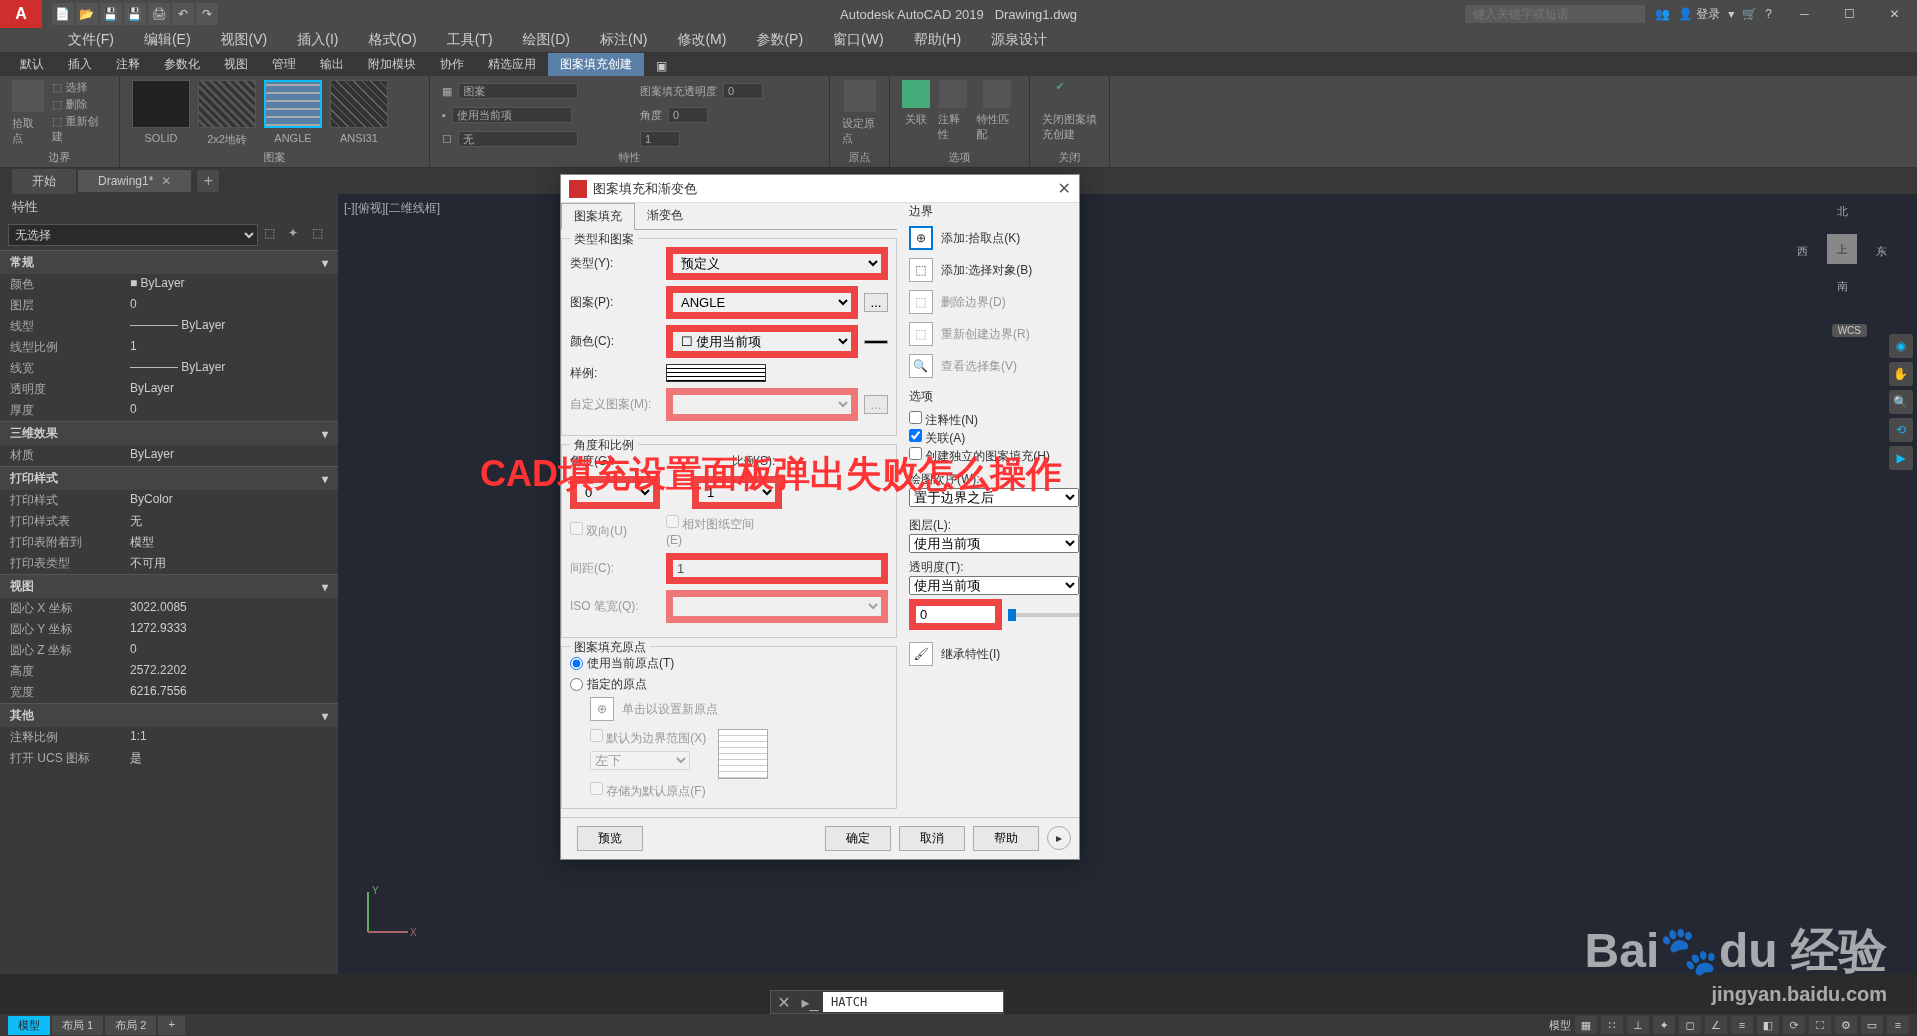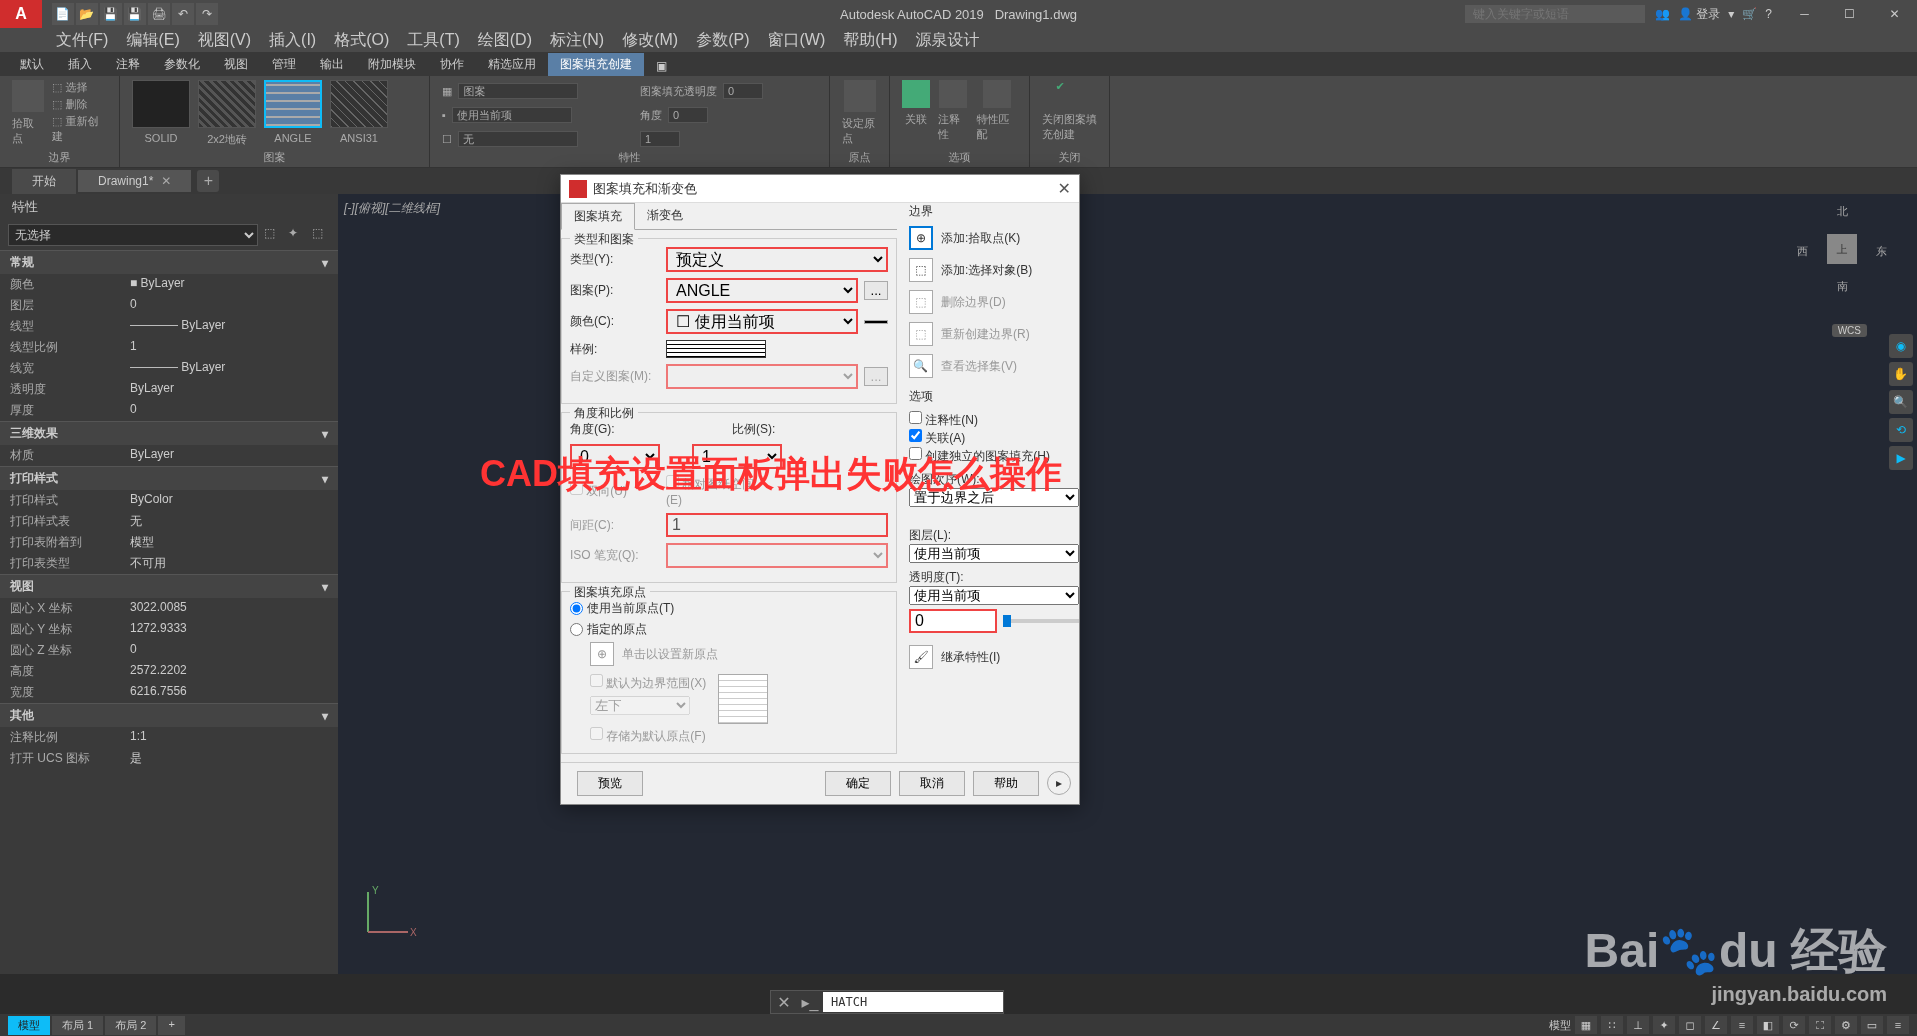--- a/index.html
+++ b/index.html
@@ -12,21 +12,21 @@
 .qat-btn { width: 22px; height: 22px; background: #555; display: flex; align-items: center; justify-content: center; color: #ccc; font-size: 12px; cursor: pointer; }
 .title-text { position: absolute; left: 50%; transform: translateX(-50%); color: #ccc; font-size: 13px; }
 .title-search { margin-left: auto; }
 .title-search input { background: #5a5a5a; border: none; color: #aaa; padding: 2px 8px; width: 180px; font-size: 12px; }
 .title-right { display: flex; gap: 8px; align-items: center; margin: 0 10px; color: #ccc; font-size: 12px; }
 .win-controls { display: flex; }
 .win-btn { width: 45px; height: 28px; display: flex; align-items: center; justify-content: center; color: #ccc; cursor: pointer; }
 
 
 .menubar { height: 24px; background: #4a4a4a; display: flex; align-items: center; padding: 0 50px; gap: 6px; }
-.menu-item { color: #ccc; font-size: 16px; padding: 2px 6px; cursor: pointer; }
+.menu-item { color: #ccc; font-size: 14px; padding: 2px 6px; cursor: pointer; margin-left: 12px; }
 
 
 .ribbon-tabs { height: 24px; background: #383838; display: flex; align-items: flex-end; padding: 0 8px; }
 .ribbon-tab { padding: 3px 12px; color: #ccc; font-size: 12px; cursor: pointer; }
 .ribbon-tab.active { background: #5a7fa6; color: white; }
 
 
 .ribbon { height: 92px; background: #4a4a4a; display: flex; border-bottom: 1px solid #333; }
 .ribbon-panel { border-right: 1px solid #333; padding: 4px 12px; display: flex; flex-direction: column; position: relative; }
 .ribbon-panel-label { position: absolute; bottom: 2px; left: 50%; transform: translateX(-50%); color: #aaa; font-size: 11px; }
@@ -55,21 +55,21 @@
 .props-selector select { flex: 1; background: #2a2a2a; border: 1px solid #555; color: #ccc; padding: 2px; font-size: 12px; }
 .props-icon-btn { width: 18px; height: 18px; color: #aaa; cursor: pointer; }
 .props-section { border-top: 1px solid #555; }
 .props-section-header { background: #444; padding: 3px 10px; display: flex; justify-content: space-between; align-items: center; cursor: pointer; font-weight: bold; }
 .props-row { display: flex; padding: 2px 10px; }
 .props-label { width: 120px; color: #aaa; }
 .props-value { flex: 1; color: #ccc; }
 
 
 .drawing-area { flex: 1; background: #232833; position: relative; }
-.viewport-label { position: absolute; top: 6px; left: 6px; color: #aaa; font-size: 12px; font-style: italic; }
+.viewport-label { position: absolute; top: 6px; left: 6px; color: #aaa; font-size: 12px; }
 .viewcube { position: absolute; top: 10px; right: 30px; width: 90px; height: 90px; }
 .viewcube-center { position: absolute; top: 30px; left: 30px; width: 30px; height: 30px; background: #888; display: flex; align-items: center; justify-content: center; font-size: 11px; color: #333; }
 .viewcube-dir { position: absolute; color: #aaa; font-size: 11px; }
 .wcs-label { position: absolute; top: 130px; right: 50px; background: #555; color: #ccc; padding: 1px 6px; font-size: 10px; border-radius: 3px; }
 .ucs-icon { position: absolute; bottom: 30px; left: 20px; color: #888; font-size: 11px; }
 .right-tools { position: absolute; right: 4px; top: 140px; display: flex; flex-direction: column; gap: 4px; }
 .right-tool { width: 24px; height: 24px; background: #4a4a4a; color: #0ebcf7; display: flex; align-items: center; justify-content: center; font-size: 12px; cursor: pointer; border-radius: 3px; }
 
 
 .dialog { position: absolute; top: 174px; left: 560px; width: 520px; background: #f0f0f0; border: 1px solid #888; box-shadow: 0 4px 20px rgba(0,0,0,0.4); font-size: 12px; color: #333; }
@@ -80,21 +80,21 @@
 .dialog-body { display: flex; gap: 12px; }
 .dialog-left { flex: 1; }
 .dialog-right { width: 170px; }
 .dialog-tabs { display: flex; border-bottom: 1px solid #aaa; margin-bottom: 8px; }
 .dialog-tab { padding: 4px 12px; cursor: pointer; }
 .dialog-tab.active { background: #f0f0f0; border: 1px solid #aaa; border-bottom: 1px solid #f0f0f0; margin-bottom: -1px; }
 .dialog-group { border: 1px solid #ccc; padding: 8px; margin-bottom: 8px; position: relative; }
 .dialog-group-title { position: absolute; top: -8px; left: 8px; background: #f0f0f0; padding: 0 4px; font-size: 12px; }
 .dialog-row { display: flex; align-items: center; margin-bottom: 6px; gap: 6px; }
 .dialog-row label { width: 90px; }
-.dialog-row select, .dialog-row input[type=text] { flex: 1; padding: 1px 4px; border: 2px solid #ef4444; font-size: 16px; }
+.dialog-row select, .dialog-row input[type=text] { flex: 1; padding: 1px 4px; border: 7px solid #ef4444; font-size: 13px; }
 .dialog-row.half select, .dialog-row.half input { width: 90px; flex: none; }
 .browse-btn { width: 24px; padding: 1px; border: 1px solid #aaa; background: #e8e8e8; cursor: pointer; }
 .swatch-preview { width: 100px; height: 18px; border: 1px solid #333; background: repeating-linear-gradient(0deg, #000 0 1px, #fff 1px 4px); }
 .dialog-radio { display: flex; align-items: center; gap: 4px; margin-bottom: 4px; }
 .sub-indent { margin-left: 20px; }
 .boundary-btn { display: flex; align-items: center; gap: 8px; margin-bottom: 8px; cursor: pointer; }
 .boundary-icon { width: 24px; height: 24px; border: 1px solid #aaa; background: #fff; display: flex; align-items: center; justify-content: center; }
 .dialog-footer { display: flex; justify-content: flex-end; gap: 8px; padding: 8px; border-top: 1px solid #ccc; }
 .dialog-btn { padding: 3px 20px; border: 1px solid #aaa; background: #e8e8e8; cursor: pointer; font-size: 12px; }
 .preview-btn { margin-right: auto; margin-left: 8px; }
@@ -555,21 +555,21 @@
           <div class="boundary-icon">🔍</div>
           <span>查看选择集(V)</span>
         </div>
       
       <div style="font-size:12px;margin:10px 0 6px">选项</div>
       <div><input type="checkbox" style=""> <span>注释性(N)</span></div>
       <div><input type="checkbox" checked="" style=""> <span>关联(A)</span></div>
       <div><input type="checkbox" style=""> <span>创建独立的图案填充(H)</span></div>
       <div style="margin-top:6px">绘图次序(W):</div>
       <select style="width:100%"><option>置于边界之后</option></select>
-      <div style="margin-top:20px">图层(L):</div>
+      <div style="margin-top:10px">图层(L):</div>
       <select style="width:100%"><option>使用当前项</option></select>
       <div style="margin-top:6px">透明度(T):</div>
       <select style="width:100%"><option>使用当前项</option></select>
       <div class="dialog-row slider-row" style="margin-top:4px">
         <input type="text" value="0" style="">
         <div class="slider">
             <div class="slider-thumb"></div>
           </div>
       </div>
       <div class="boundary-btn" style="margin-top:12px">

